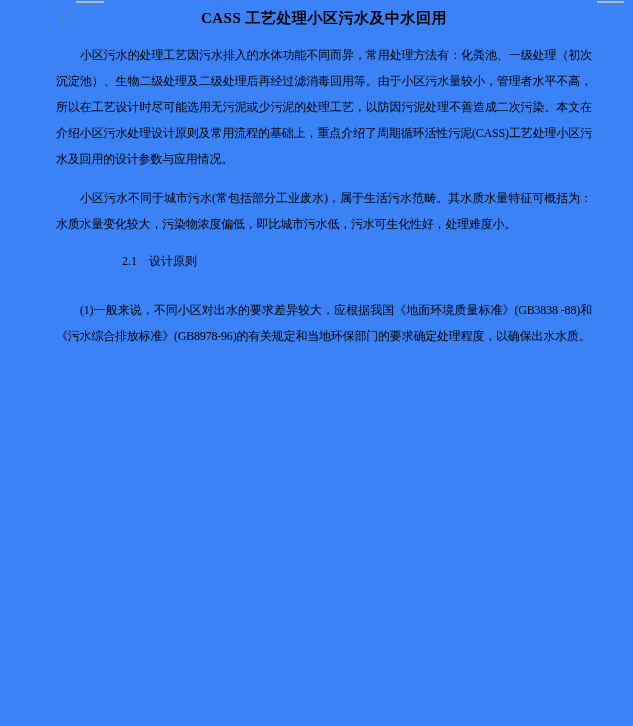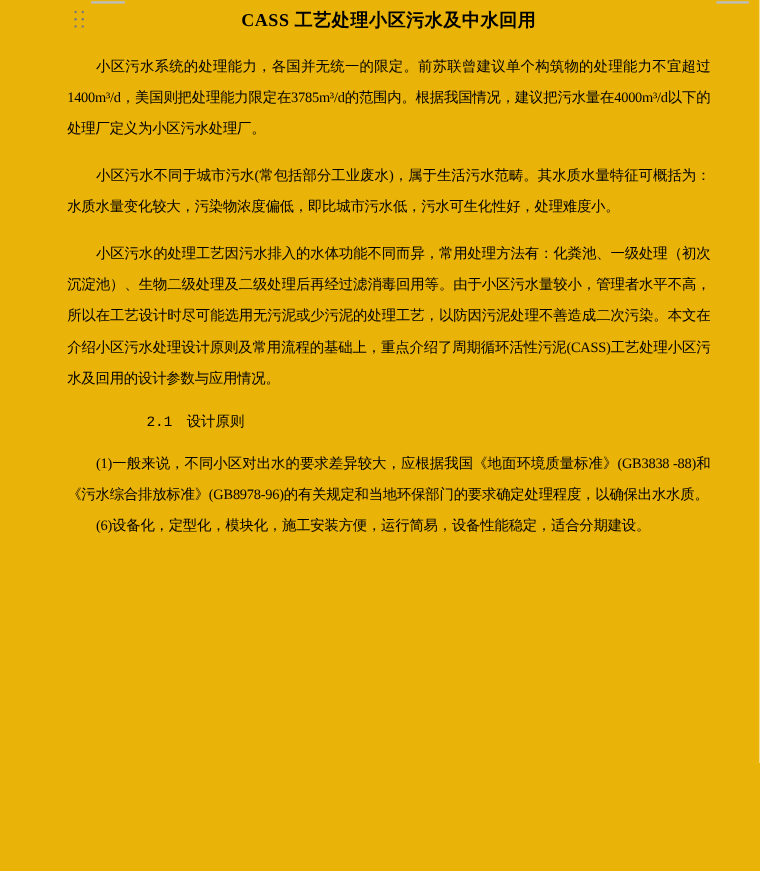--- a/index.html
+++ b/index.html
@@ -4,21 +4,21 @@
 <style>
   html, body {
     margin: 0;
     padding: 0;
     background: #ffffff;
   }
   .page {
     position: relative;
     width: 633px;
     height: 726px;
-    background: #eab308;
+    background: #3b82f6;
     overflow: hidden;
     font-family: "Liberation Serif", "DejaVu Serif", serif;
     color: #000000;
   }
   
   .top-artifact {
     position: absolute;
     height: 2px;
     background: #bdbdbd;
   }
@@ -63,39 +63,38 @@
     font-weight: bold;
     line-height: 16px;
   }
   .h-section.second { margin-top: 16px; }
   .h-subsection {
     margin: 16px 0 0 0;
     padding-left: 66px;
     font-size: 12px;
     font-weight: normal;
     line-height: 16px;
-    font-family: Liberation Mono, monospace;
   }
   p.body-para {
     margin: 13px 0 0 0;
     font-size: 12px;
     line-height: 26px;
     text-indent: 2em;
     text-align: justify;
     letter-spacing: -0.2px;
   }
   p.item-para {
     margin: 0;
     font-size: 12px;
     line-height: 26px;
     text-indent: 2em;
     text-align: justify;
     letter-spacing: -0.2px;
   }
-  p.item-para.first { margin-top: 13px; }
+  p.item-para.first { margin-top: 28px; }
 </style>
 </head>
 <body>
 
 <div class="page">
 
   <div class="top-artifact left"></div>
   <div class="top-artifact right"></div>
 
   <span class="drag-handle">
@@ -106,31 +105,29 @@
       <i></i>
       <i></i>
   </span>
 
   <div class="content">
 
     <h1 class="doc-title">CASS 工艺处理小区污水及中水回用</h1>
 
 
 
-    <p class="body-para">小区污水系统的处理能力，各国并无统一的限定。前苏联曾建议单个构筑物的处理能力不宜超过1400m³/d，美国则把处理能力限定在3785m³/d的范围内。根据我国情况，建议把污水量在4000m³/d以下的处理厂定义为小区污水处理厂。</p>
+
+    <p class="body-para">小区污水的处理工艺因污水排入的水体功能不同而异，常用处理方法有：化粪池、一级处理（初次沉淀池）、生物二级处理及二级处理后再经过滤消毒回用等。由于小区污水量较小，管理者水平不高，所以在工艺设计时尽可能选用无污泥或少污泥的处理工艺，以防因污泥处理不善造成二次污染。本文在介绍小区污水处理设计原则及常用流程的基础上，重点介绍了周期循环活性污泥(CASS)工艺处理小区污水及回用的设计参数与应用情况。</p>
 
     <p class="body-para">小区污水不同于城市污水(常包括部分工业废水)，属于生活污水范畴。其水质水量特征可概括为：水质水量变化较大，污染物浓度偏低，即比城市污水低，污水可生化性好，处理难度小。</p>
-
-    <p class="body-para">小区污水的处理工艺因污水排入的水体功能不同而异，常用处理方法有：化粪池、一级处理（初次沉淀池）、生物二级处理及二级处理后再经过滤消毒回用等。由于小区污水量较小，管理者水平不高，所以在工艺设计时尽可能选用无污泥或少污泥的处理工艺，以防因污泥处理不善造成二次污染。本文在介绍小区污水处理设计原则及常用流程的基础上，重点介绍了周期循环活性污泥(CASS)工艺处理小区污水及回用的设计参数与应用情况。</p>
 
 
     <h3 class="h-subsection">2.1　设计原则</h3>
 
     <p class="item-para first">(1)一般来说，不同小区对出水的要求差异较大，应根据我国《地面环境质量标准》(GB3838 -88)和《污水综合排放标准》(GB8978-96)的有关规定和当地环保部门的要求确定处理程度，以确保出水水质。</p>
 
 
 
 
 
-    <p class="item-para">(6)设备化，定型化，模块化，施工安装方便，运行简易，设备性能稳定，适合分期建设。</p>
 
   </div>
 </div>
 
 </body></html>

